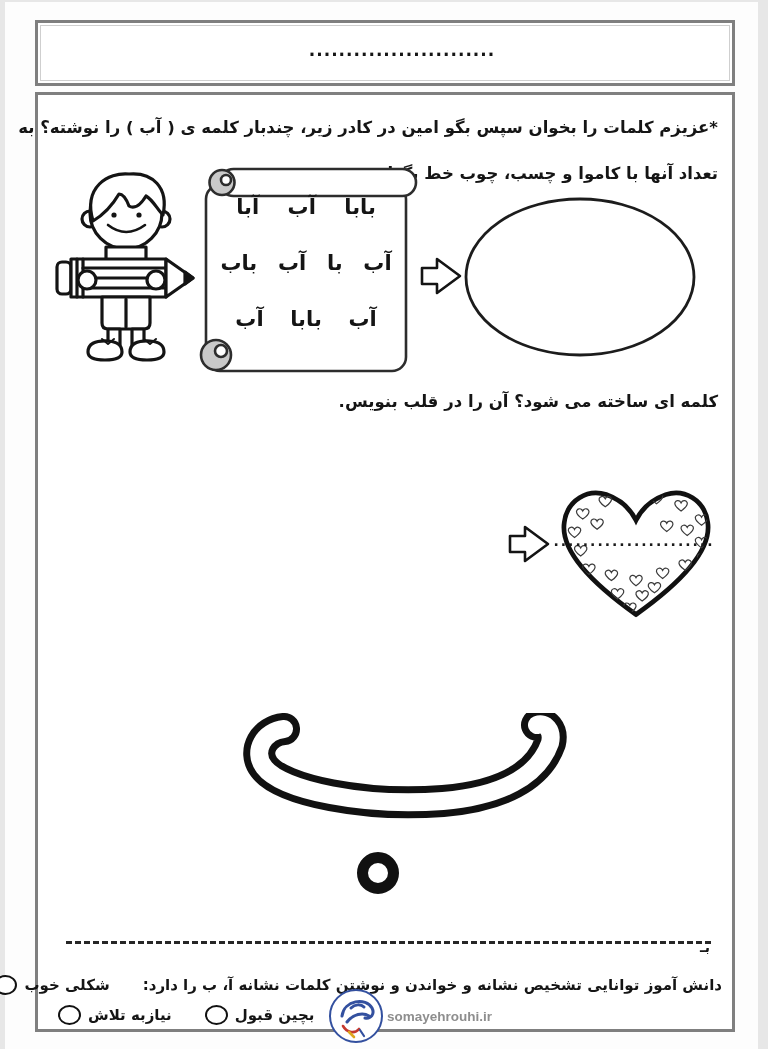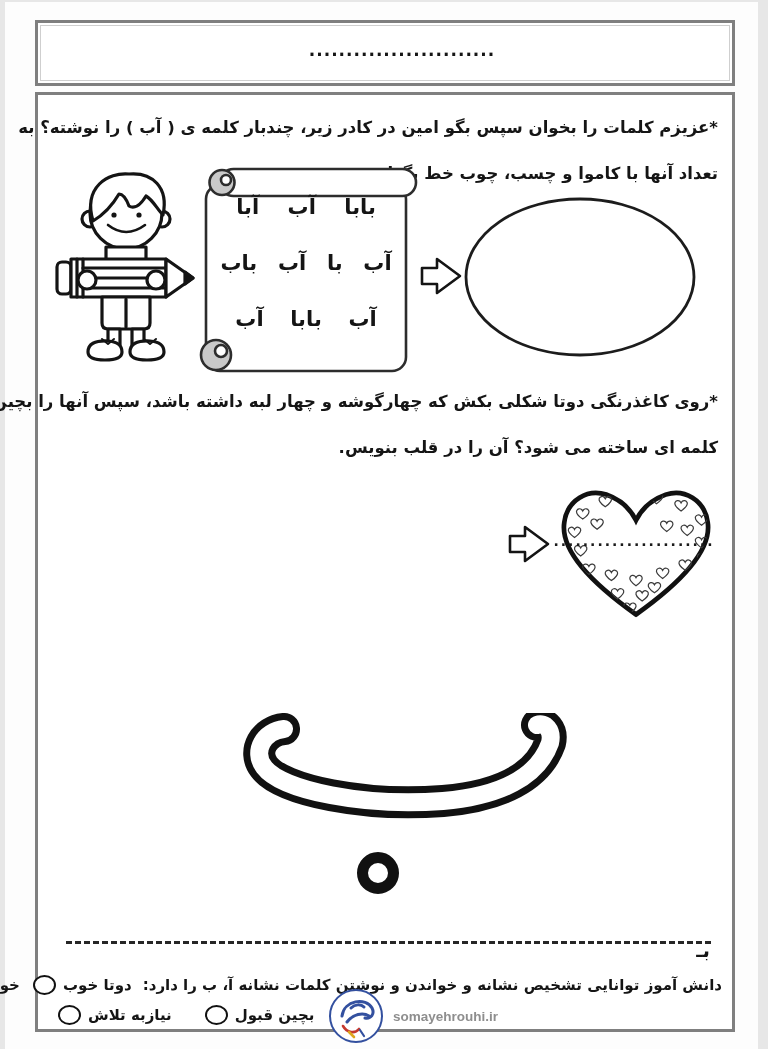--- a/index.html
+++ b/index.html
@@ -26,29 +26,29 @@
   .scroll-words{position:absolute;left:170px;top:100px;width:196px;direction:rtl;}
   .srow{display:flex;justify-content:space-around;align-items:baseline;
     font-size:21px;font-weight:600;height:56px;}
   .srow.wide{padding:0 2px;}
   .srow.narrow{padding:0 14px;}
   
   .heart-dots{position:absolute;left:0;right:4px;top:50px;text-align:center;
     font-weight:700;font-size:14px;letter-spacing:2px;color:#1a1a1a;direction:ltr;}
   
   .dash-line{position:absolute;left:28px;top:846px;width:645px;border-top:3.5px dashed #262626;}
-  .dash-letter{position:absolute;right:22px;top:824px;font-size:19px;font-weight:700;direction:rtl;margin-top:20px;}
+  .dash-letter{position:absolute;right:22px;top:824px;font-size:14px;font-weight:700;direction:rtl;margin-top:20px;}
   
   .assess{position:absolute;direction:rtl;display:flex;align-items:center;gap:7px;
     font-weight:700;font-size:15px;white-space:nowrap;}
-  .assess .lead{margin-left:4px;}
+  .assess .lead{margin-left:26px;}
   .opt-circle{width:23px;height:20px;border:2.6px solid #111;border-radius:50%;
     display:inline-block;background:#fff;box-sizing:border-box;margin-left:6px;}
   
-  .wm{position:absolute;left:322px;top:984px;display:flex;align-items:center;gap:8px;}
+  .wm{position:absolute;left:322px;top:984px;display:flex;align-items:center;gap:2px;}
   .wm-text{font-family:"Liberation Sans", sans-serif;font-size:13.5px;font-weight:700;color:#8e8e8e;direction:ltr;}
 </style>
 </head>
 <body>
 
 <div class="page">
 
   <div class="box header-box">
     <div class="header-line fa">
       <span class="dots">.........................</span>
@@ -128,21 +128,20 @@
 
     <svg class="abs" style="left:382px;top:158px;" width="42" height="46" viewBox="0 0 42 46">
       <path d="M2,15 h15 V6 L40,23 17,40 V31 H2 Z" fill="#fff" stroke="#141414" stroke-width="2.6" stroke-linejoin="round"></path>
     </svg>
 
     <svg class="abs" style="left:424px;top:100px;" width="236" height="164" viewBox="0 0 236 164">
       <ellipse cx="118" cy="82" rx="114" ry="78" fill="#fff" stroke="#1c1c1c" stroke-width="2.8"></ellipse>
     </svg>
 
     <div class="instr" style="top:284px;">
-      <div>*روی کاغذرنگی دوتا شکلی بکش که چهارگوشه و چهار لبه داشته باشد، سپس آنها را بچین</div>
       <div>کلمه ای ساخته می شود؟  آن را در قلب بنویس.</div>
     </div>
 
     <svg class="abs" style="left:470px;top:426px;" width="42" height="46" viewBox="0 0 42 46">
       <path d="M2,15 h15 V6 L40,23 17,40 V31 H2 Z" fill="#fff" stroke="#141414" stroke-width="2.6" stroke-linejoin="round"></path>
     </svg>
 
     <div class="abs" style="left:514px;top:388px;width:168px;height:140px;">
       <svg width="168" height="140" viewBox="0 0 164 136">
         <defs>
@@ -187,21 +186,21 @@
         <path d="M46,16 C26,18 14,38 26,54 C44,78 128,94 205,88 C262,83 300,64 312,30 C315,17 307,9 299,12" stroke="#fff" stroke-width="18"></path>
         <circle cx="140" cy="160" r="15.5" stroke="#111" stroke-width="11"></circle>
       </g>
     </svg>
 
     <div class="dash-line"></div>
     <div class="dash-letter fa">بـ</div>
 
     <div class="assess" style="right:10px;top:880px;">
       <span class="lead">دانش آموز توانایی تشخیص نشانه و خواندن و نوشتن کلمات نشانه آ، ب را دارد:</span>
-      <span>دوتا خوب</span>
+      <span>شکلی خوب</span>
       <span class="opt-circle"></span>
       <span>خوب</span>
 
     </div>
 
     <div class="assess" style="left:14px;top:910px;">
       <span>بچین قبول</span>
       <span class="opt-circle" style="margin-left:26px;"></span>
       <span>نیازبه تلاش</span>
       <span class="opt-circle"></span>

